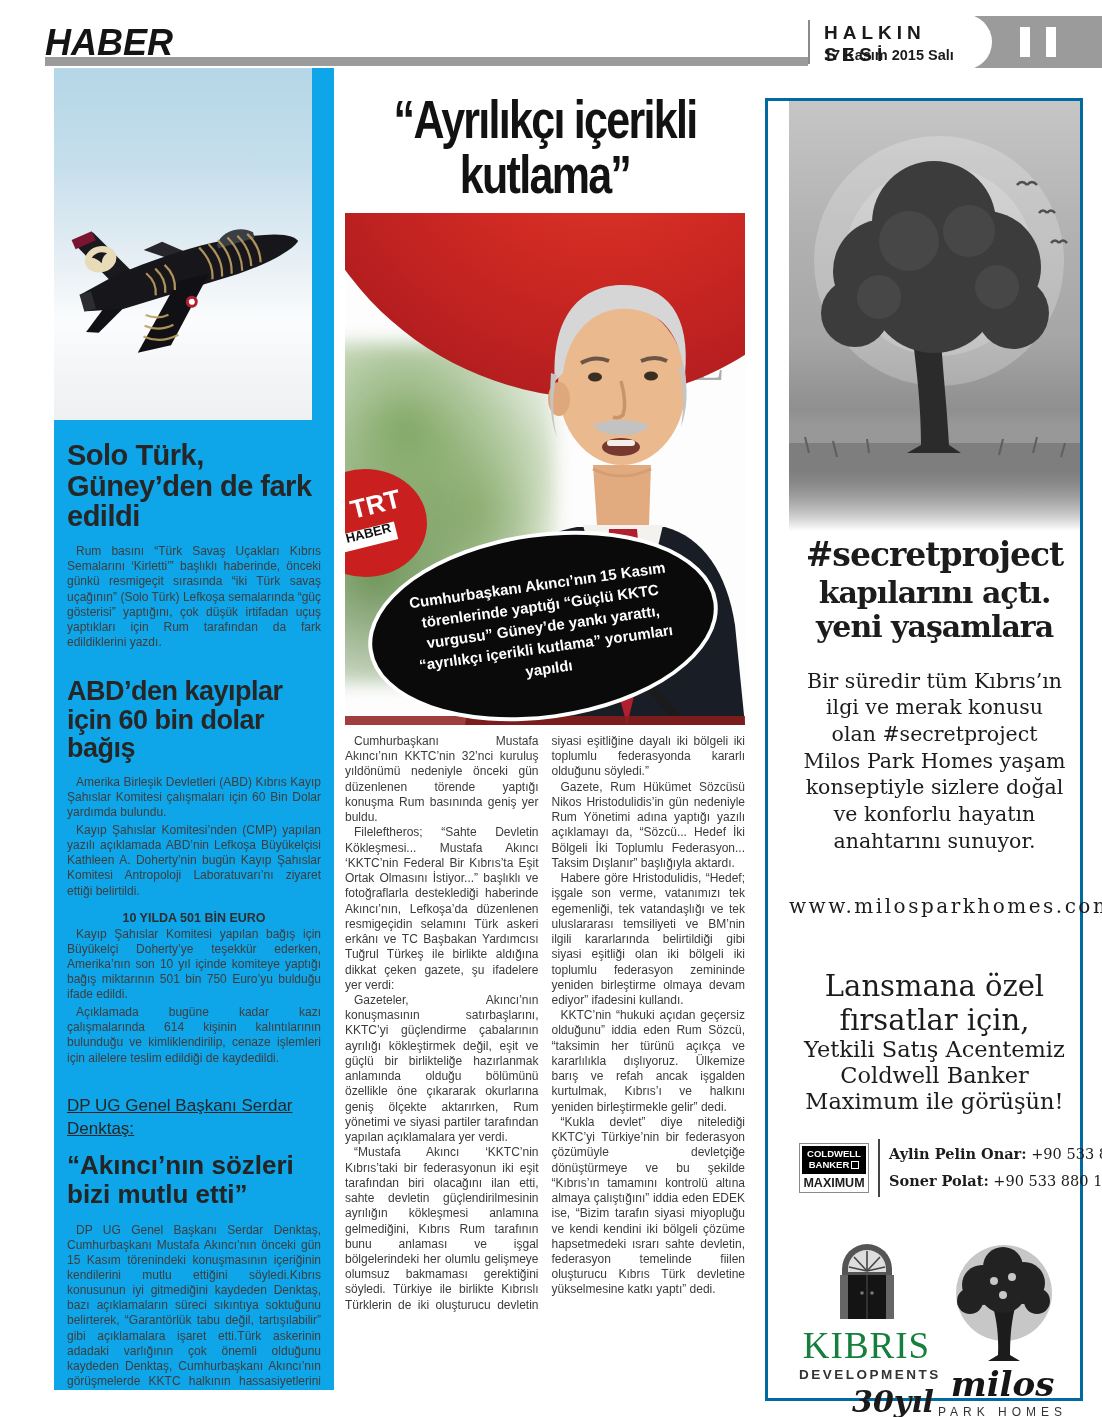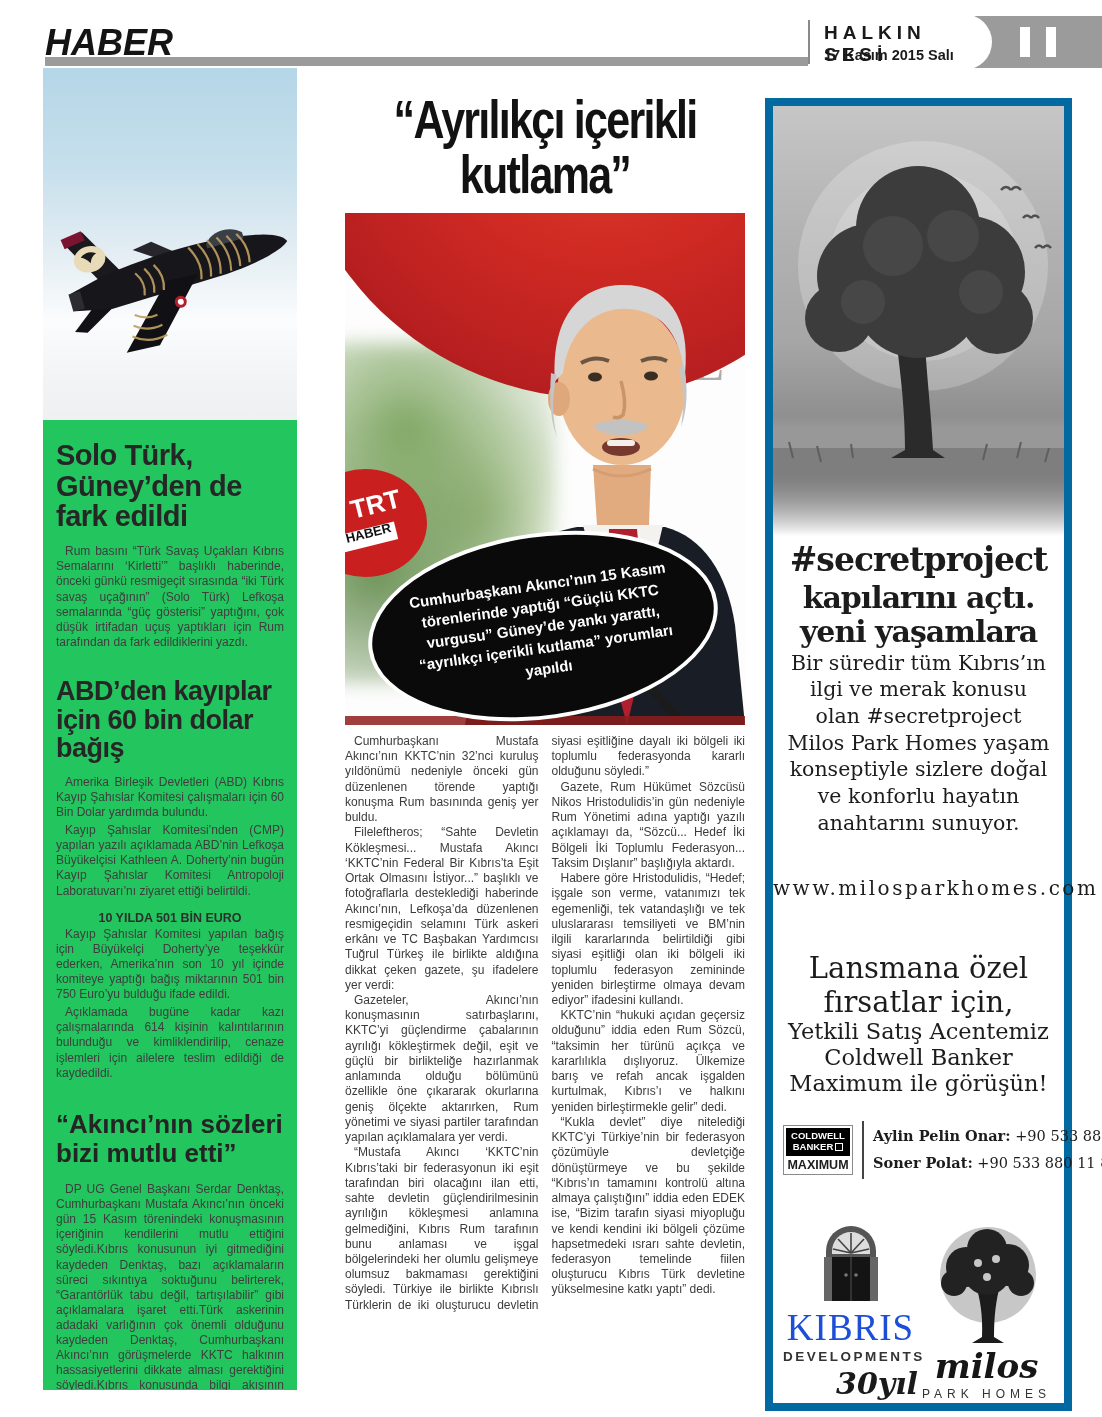--- a/index.html
+++ b/index.html
@@ -10,21 +10,21 @@
         letter-spacing:0;color:#141414;}
   .header-bar{position:absolute;left:45px;top:57px;width:1057px;height:9px;background:#9b9b9b;}
   .pageno-block{position:absolute;left:950px;top:16px;width:152px;height:52px;background:#9b9b9b;}
   .pageno-bar{position:absolute;top:11px;width:10px;height:30px;background:#fff;}
   .masthead-box{position:absolute;left:808px;top:14px;width:184px;height:56px;background:#fff;
         border-radius:0 28px 28px 0;z-index:2;}
   .masthead-rule{position:absolute;left:0;top:6px;bottom:6px;width:2px;background:#8a8a8a;}
   .masthead-name{position:absolute;left:16px;top:8px;font-weight:bold;font-size:19px;letter-spacing:5px;color:#1a1a1a;}
   .masthead-date{position:absolute;left:16px;top:33px;font-weight:bold;font-size:14.5px;color:#1a1a1a;}
   
-  .left-col{position:absolute;left:43px;top:68px;width:254px;height:1322px;background:#22c55e;overflow:hidden;}
+  .left-col{position:absolute;left:54px;top:68px;width:280px;height:1322px;background:#0ea5e9;overflow:hidden;}
   .jet-photo{position:relative;width:258px;height:352px;overflow:hidden;
         background:linear-gradient(#b4d6e7 0%,#c6dfec 28%,#e3edf3 52%,#fbfcfd 72%,#f2f4f5 88%,#eef0f1 100%);}
   .left-pad{padding:20px 13px 0 13px;}
   .lh1{font-weight:bold;font-size:29px;line-height:1.06;color:#262626;margin:0 0 12px 0;letter-spacing:-0.5px;}
   .lbody{font-size:12px;line-height:1.26;text-align:justify;color:#3e3e3e;margin:0 0 3px 0;text-indent:9px;}
   .lsub{font-size:12.5px;font-weight:bold;color:#2e2e2e;margin:12px 0 2px 0;text-align:center;}
   .gap1{height:24px;} .gap2{height:26px;}
   .kicker{font-size:17px;color:#262626;text-decoration:underline;line-height:1.35;margin:0 0 10px 0;}
   .lh3{font-weight:bold;font-size:26px;line-height:1.12;color:#242424;margin:0 0 14px 0;}
   
@@ -43,42 +43,42 @@
         font-size:52px;color:#6d6d6d;opacity:.55;}
   .photo-strip{position:absolute;bottom:0;left:0;width:100%;height:9px;background:#8d1d1c;opacity:.85;}
   .callout{position:absolute;left:22px;top:320px;width:352px;height:186px;background:#0a0a0a;
         border:4px solid #fff;border-radius:50%;transform:rotate(-8deg);z-index:5;
         display:flex;align-items:center;justify-content:center;text-align:center;
         color:#fff;font-weight:bold;font-size:15px;line-height:1.4;padding:14px 30px;box-sizing:border-box;}
   .body-cols{position:absolute;left:345px;top:734px;width:400px;height:680px;overflow:hidden;
         column-count:2;column-gap:13px;font-size:12px;line-height:1.27;text-align:justify;color:#3b3b3b;}
   .body-cols p{margin:0;text-indent:9px;}
   
-  .ad{position:absolute;left:765px;top:98px;width:291px;height:1297px;border:8px solid #0369a1;background:#fff;
-        font-family:"DejaVu Serif",serif;color:#1c1c1c;}
+  .ad{position:absolute;left:765px;top:98px;width:291px;height:1297px;border:3px solid #0369a1;background:#fff;
+        font-family:"DejaVu Serif",serif;color:#1c1c1c;padding-left:21px;}
   .ad-photo{position:relative;width:100%;height:430px;overflow:hidden;
         background:linear-gradient(#c6c6c6 0%,#b2b2b2 30%,#a6a6a6 55%,#8f8f8f 72%,#bdbdbd 88%,#ffffff 100%);}
   .ad-h1{text-align:center;font-weight:bold;font-size:33px;margin:4px 0 2px 0;letter-spacing:-1px;}
   .ad-h2{text-align:center;font-weight:bold;font-size:30px;line-height:1.13;letter-spacing:-1px;}
-  .ad-body{text-align:center;font-size:20.5px;line-height:1.3;padding:0 12px;margin-top:1px;}
+  .ad-body{text-align:center;font-size:20.5px;line-height:1.3;padding:0 12px;margin-top:24px;}
   .ad-web{text-align:center;font-size:20px;letter-spacing:2.5px;margin-top:40px;}
   .ad-offer-big{text-align:center;font-size:29px;line-height:1.15;margin-top:52px;}
   .ad-offer-small{text-align:center;font-size:22.5px;line-height:1.15;}
   .ad-contact{display:flex;align-items:center;margin:24px 8px 0 10px;}
   .cb-logo{width:64px;border:1px solid #8a8a8a;padding:2px;background:#fff;flex-shrink:0;}
   .cb-top{background:#000;color:#fff;text-align:center;font-family:"Liberation Sans",sans-serif;
         font-weight:bold;font-size:9.5px;line-height:1.15;padding:3px 1px;}
   .cb-top .sq{display:inline-block;width:6px;height:6px;border:1.5px solid #fff;margin-left:2px;vertical-align:middle;}
   .cb-bottom{text-align:center;font-family:"Liberation Sans",sans-serif;font-weight:bold;font-size:12.5px;padding-top:2px;}
   .cb-divider{width:2px;height:58px;background:#444;margin:0 9px;flex-shrink:0;}
   .contact-line{font-size:14.5px;line-height:1.75;white-space:nowrap;}
   .contact-line b{font-weight:bold;}
   .ad-logos{display:flex;justify-content:space-between;align-items:flex-end;margin-top:34px;padding:0 10px;}
   .kibris{width:135px;text-align:center;}
-  .kibris-name{font-family:"Liberation Serif",serif;font-size:37px;letter-spacing:1px;color:#1d4ed8;line-height:1;}
+  .kibris-name{font-family:"Liberation Serif",serif;font-size:37px;letter-spacing:1px;color:#15803d;line-height:1;}
   .kibris-sub{font-family:"Liberation Sans",sans-serif;font-weight:bold;font-size:13.5px;letter-spacing:2.5px;color:#333;margin-top:3px;}
   .kibris-years{font-style:italic;font-weight:bold;font-size:30px;margin-top:2px;color:#1a1a1a;text-align:right;}
   .milos{width:135px;text-align:center;}
   .milos-name{font-style:italic;font-weight:bold;font-size:34px;line-height:1;color:#161616;}
   .milos-sub{font-family:"Liberation Sans",sans-serif;font-size:12px;letter-spacing:5px;color:#333;margin-top:4px;}
 </style>
 </head>
 <body>
 
 <div class="page">
@@ -146,20 +146,21 @@
       <div>
         <h2 class="lh1" style="font-size:27px">ABD’den kayıplar için 60 bin dolar bağış</h2>
         <p class="lbody">Amerika Birleşik Devletleri (ABD) Kıbrıs Kayıp Şahıslar Komitesi çalışmaları için 60 Bin Dolar yardımda bulundu.</p>
         <p class="lbody">Kayıp Şahıslar Komitesi’nden (CMP) yapılan yazılı açıklamada ABD’nin Lefkoşa Büyükelçisi Kathleen A. Doherty’nin bugün Kayıp Şahıslar Komitesi Antropoloji Laboratuvarı’nı ziyaret ettiği belirtildi.</p>
         <div class="lsub">10 YILDA 501 BİN EURO</div>
         <p class="lbody">Kayıp Şahıslar Komitesi yapılan bağış için Büyükelçi Doherty’ye teşekkür ederken, Amerika’nın son 10 yıl içinde komiteye yaptığı bağış miktarının 501 bin 750 Euro’yu bulduğu ifade edildi.</p>
         <p class="lbody">Açıklamada bugüne kadar kazı çalışmalarında 614 kişinin kalıntılarının bulunduğu ve kimliklendirilip, cenaze işlemleri için ailelere teslim edildiği de kaydedildi.</p>
       </div>
       <div class="gap2"></div>
       <div>
+        <div class="kicker">DP UG Genel Başkanı Serdar Denktaş:</div>
         <h2 class="lh3">“Akıncı’nın sözleri bizi mutlu etti”</h2>
         <p class="lbody">DP UG Genel Başkanı Serdar Denktaş, Cumhurbaşkanı Mustafa Akıncı’nın önceki gün 15 Kasım törenindeki konuşmasının içeriğinin kendilerini mutlu ettiğini söyledi.Kıbrıs konusunun iyi gitmediğini kaydeden Denktaş, bazı açıklamaların süreci sıkıntıya soktuğunu belirterek, “Garantörlük tabu değil, tartışılabilir” gibi açıklamalara işaret etti.Türk askerinin adadaki varlığının çok önemli olduğunu kaydeden Denktaş, Cumhurbaşkanı Akıncı’nın görüşmelerde KKTC halkının hassasiyetlerini dikkate alması gerektiğini söyledi.Kıbrıs konusunda bilgi akışının daha iyi sağlanması için Cumhurbaşkanlığı’na çağrı yapan Serdar Denktaş, farklı hassasiyetlerin de dile getirilebilmesinin önemine dikkat çekti.</p>
       </div>
     </div>
   </div>
 
   <div class="main-headline">
     <span style="display:block">“Ayrılıkçı içerikli</span>
     <span style="display:block">kutlama”</span>
   </div>

